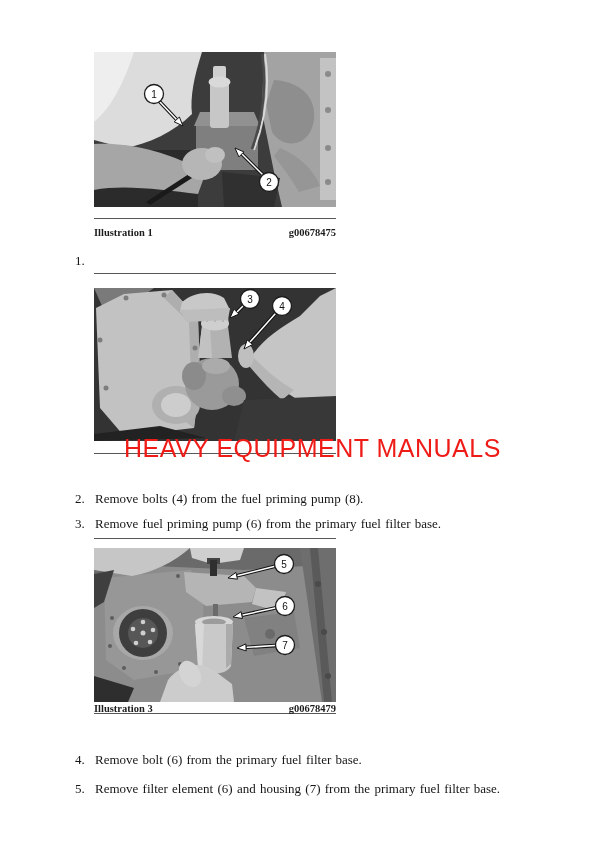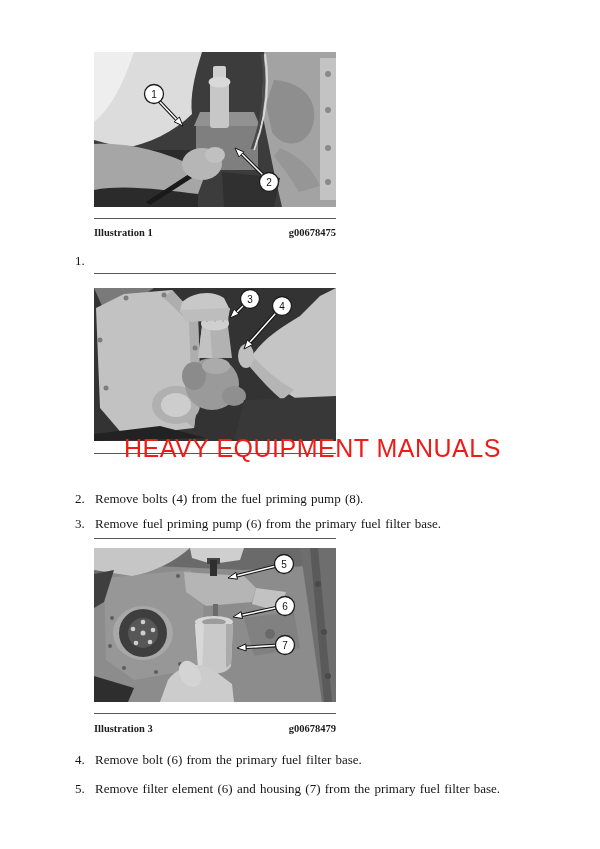--- a/index.html
+++ b/index.html
@@ -254,21 +254,21 @@
       <g>
         <line class="arr-out" x1="181" y1="97.6" x2="153" y2="99.3"></line>
         <line class="arr-in" x1="181" y1="97.6" x2="153" y2="99.3"></line>
         <polygon class="arr-head" points="143,100 151.8,95.9 152.2,102.9"></polygon>
         <circle class="co-badge" cx="191" cy="97" r="9.5"></circle>
         <text class="co-num" x="191" y="100.5">7</text>
       </g>
     </svg>
   </div>
   <div class="rule" style="top:713px"></div>
-  <div class="caption" style="top:722px">
+  <div class="caption" style="top:702px">
     <span>Illustration 3</span>
     <span>g00678479</span>
   </div>
 
   <div class="step" style="top:752px">
     <span class="num">4.</span>
     <span class="txt">Remove bolt (6) from the primary fuel filter base.</span>
   </div>
   <div class="step" style="top:781px">
     <span class="num">5.</span>

